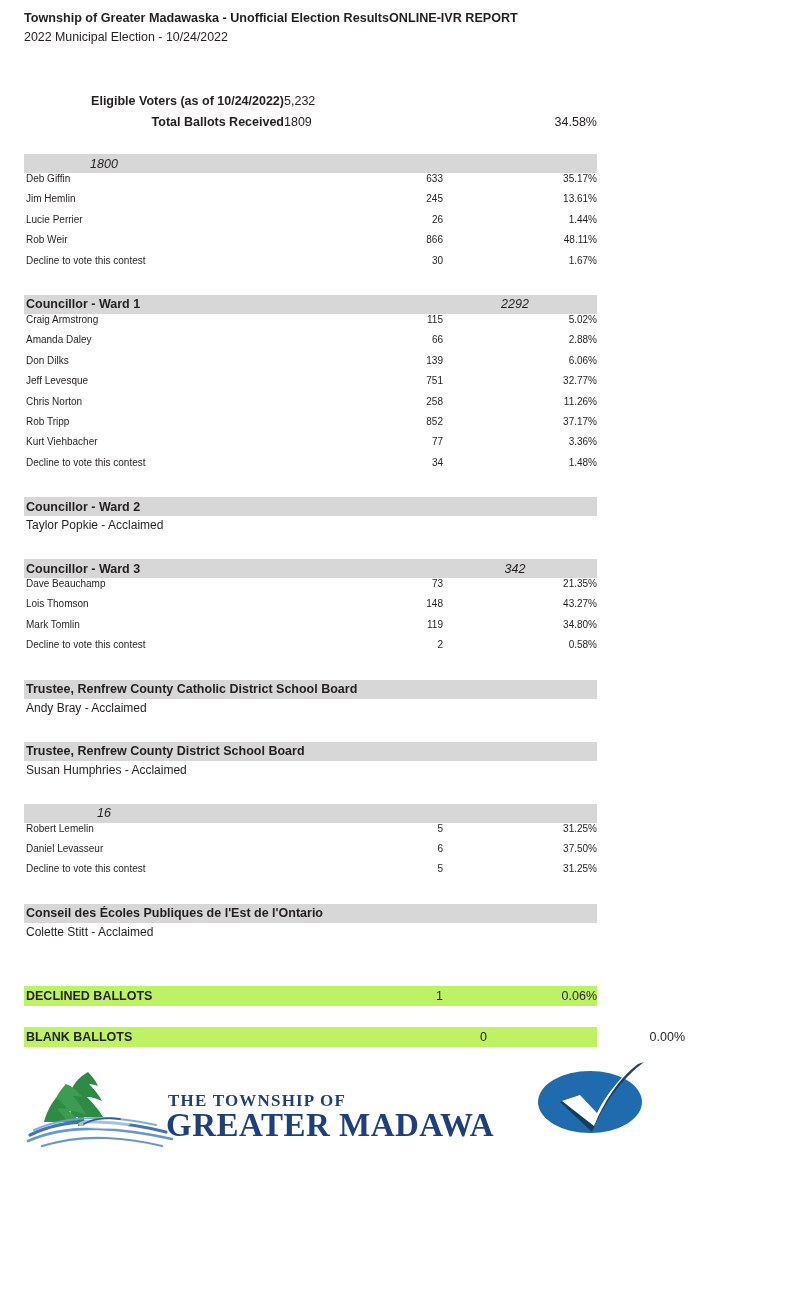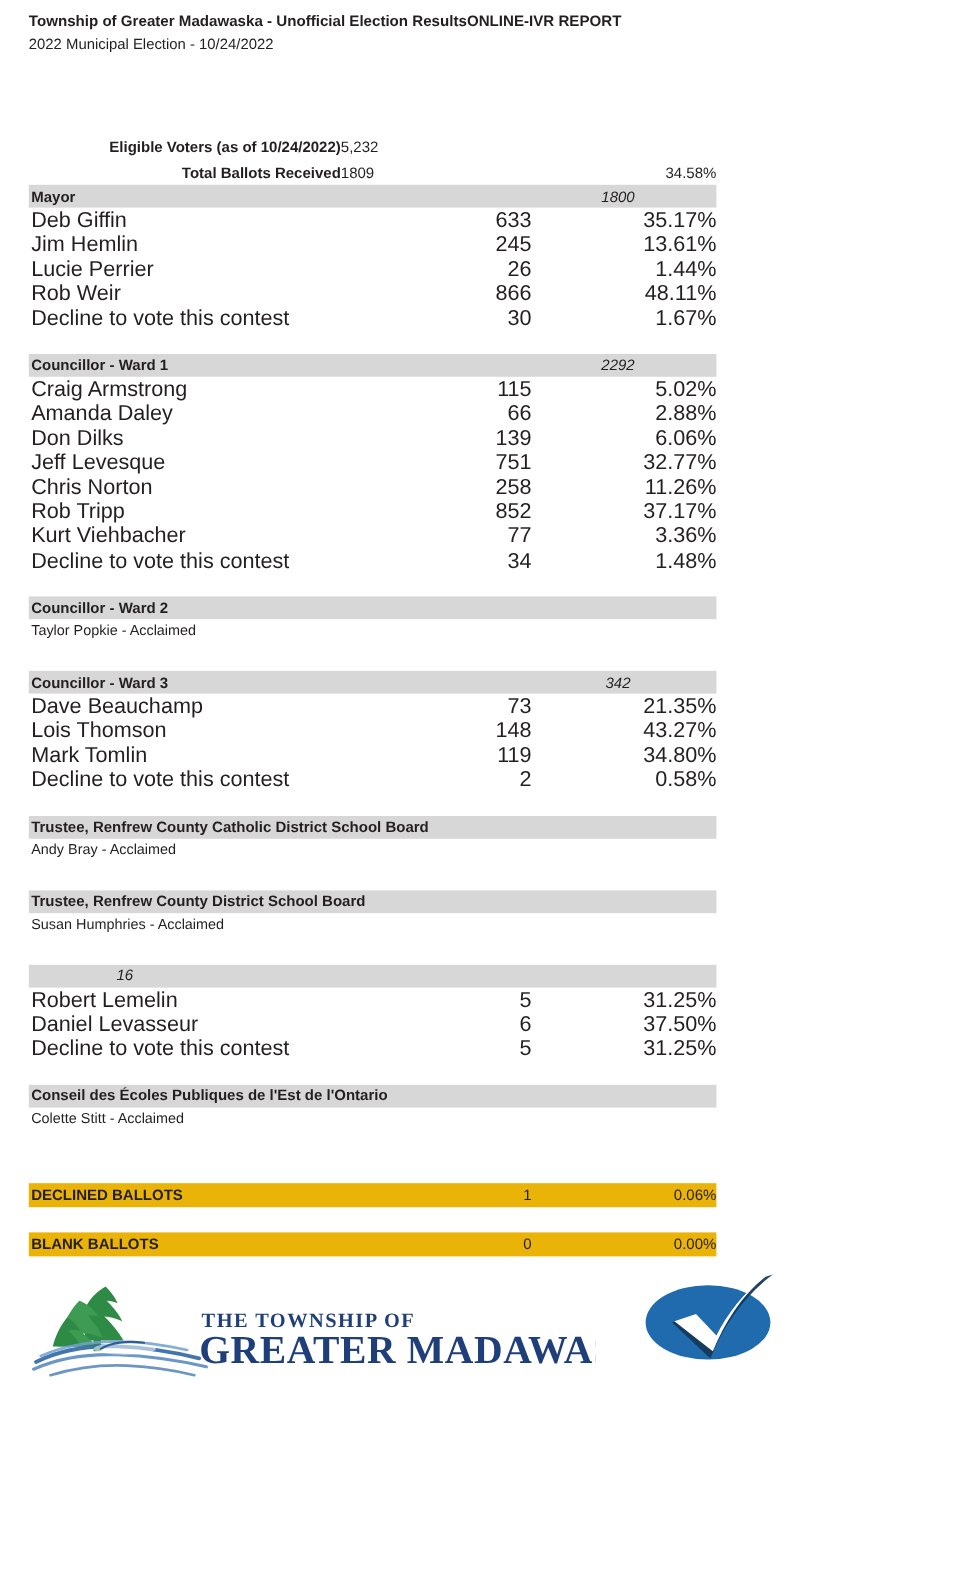--- a/index.html
+++ b/index.html
@@ -44,21 +44,20 @@
     line-height: 17px;
     margin-top: 2px;
   }
 
   
   .summary {
     position: absolute;
     left: 24px;
     top: 94px;
     width: 573px;
-    margin-top: 22px;
   }
   .summary-row {
     display: flex;
     align-items: baseline;
     height: 20.5px;
     font-size: 12.5px;
     font-weight: bold;
   }
   .summary-label {
     width: 260px;
@@ -105,21 +104,21 @@
     text-align: center;
     font-style: italic;
     font-weight: normal;
     font-size: 12.5px;
     padding-right: 2px;
   }
   .candidate-row {
     display: flex;
     align-items: baseline;
     height: 20.4px;
-    font-size: 18px;
+    font-size: 10px;
   }
   .cand-name {
     flex: 0 0 auto;
     width: 257px;
     padding-left: 2px;
     white-space: nowrap;
   }
   .cand-votes {
     flex: 0 0 auto;
     width: 160px;
@@ -141,27 +140,28 @@
   
   .ballot-bands {
     position: absolute;
     left: 24px;
     top: 986px;
     width: 573px;
   }
   .ballot-band {
     display: flex;
     align-items: center;
-    background: #eab308;
+    background: #bef264;
     height: 20px;
     font-size: 12.5px;
     font-weight: bold;
   }
   .ballot-band.second {
     margin-top: 21px;
+    gap: 44px;
   }
   .ballot-label {
     flex: 0 0 auto;
     width: 257px;
     padding-left: 2px;
   }
   .ballot-count {
     flex: 0 0 auto;
     width: 160px;
     text-align: right;
@@ -220,21 +220,20 @@
     <div class="summary-row">
       <div class="summary-label">Total Ballots Received</div>
       <div class="summary-count">1809</div>
       <div class="summary-pct">34.58%</div>
     </div>
   </div>
 
   <div class="contests" id="contests-root">
       <div class="contest">
         <div class="contest-header">
-          <div class="contest-title">Mayor</div>
           <div class="contest-total">1800</div>
         </div>
         <div class="candidate-row">
           <div class="cand-name">Deb Giffin</div>
           <div class="cand-votes">633</div>
           <div class="cand-pct">35.17%</div>
         </div>
         <div class="candidate-row">
           <div class="cand-name">Jim Hemlin</div>
           <div class="cand-votes">245</div>

